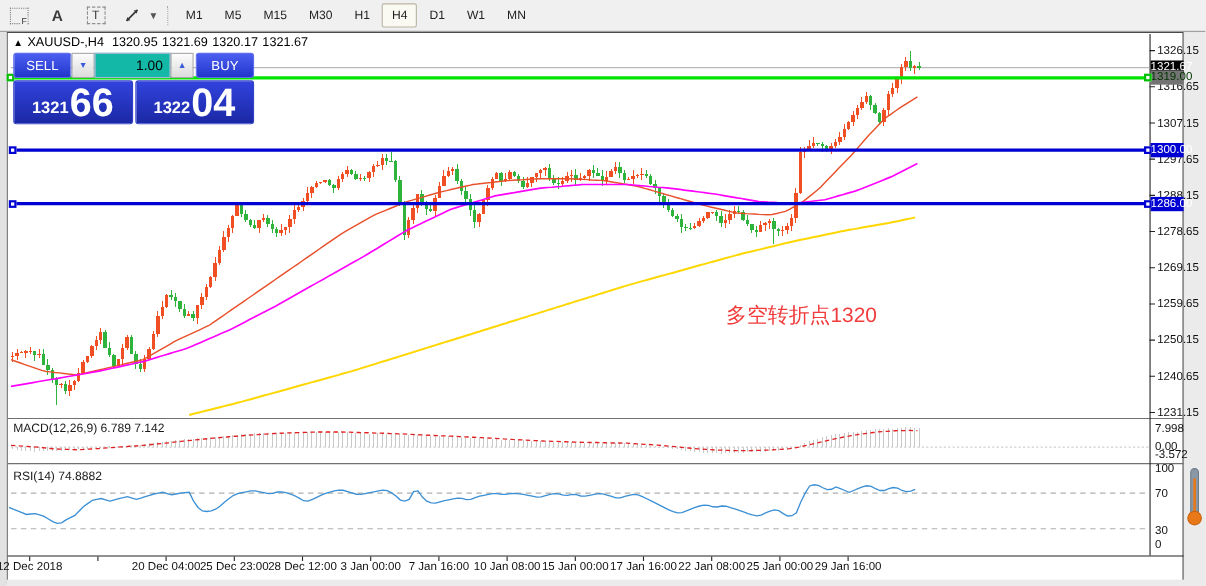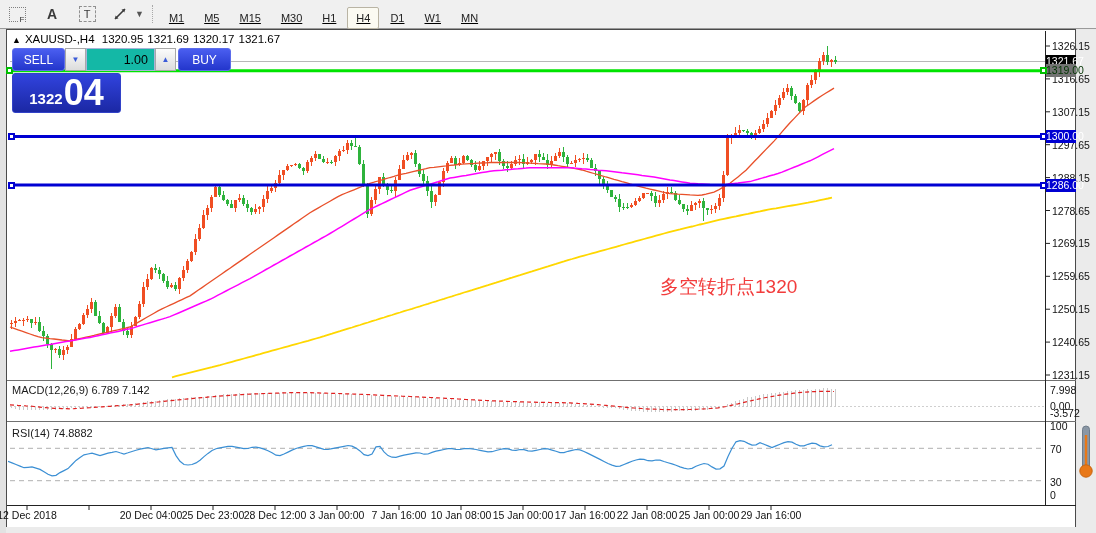--- a/index.html
+++ b/index.html
@@ -13,21 +13,21 @@
     display:flex; align-items:center; }
   .tool-icon { display:inline-flex; align-items:center; justify-content:center;
     height:22px; min-width:22px; margin:0 3px; color:#444; font-size:13px; }
   .icon-gridf { position:relative; width:17px; height:15px; border:1px dotted #808080; }
   .icon-gridf span { position:absolute; right:0px; bottom:-3px; font-size:8px; color:#333; background:#f0f0f0; padding-left:1px;}
   .icon-a { font-weight:bold; font-size:14px; color:#3a3a3a; }
   .icon-t { width:17px; height:16px; border:1px dashed #909090; font-size:11px; color:#3a3a3a;
     display:flex; align-items:center; justify-content:center; }
   .caret { font-size:9px; color:#555; margin-left:1px; }
   .tb-sep { width:1px; height:18px; border-left:1px dotted #a8a8a8; margin:0 6px 0 8px; }
-  .tf-bar { display:flex; align-items:flex-end; height:29px;text-decoration:underline; }
+  .tf-bar { display:flex; align-items:center; height:29px; }
   .tf-btn { padding:4px 8px; font-size:11px; color:#222; border:1px solid transparent;
     border-radius:2px; margin:0 1px; cursor:default; }
   .tf-btn.active { background:#fbfaf2; border:1px solid #b9b4a4; }
 
   
   .win-border { position:absolute; left:6px; top:29px; width:1070px; height:502px;
     border:1px solid #4a4a4a; background:#ffffff; z-index:1; }
   .left-strip { position:absolute; left:0; top:29px; width:6px; height:504px; background:#e2e2e2; z-index:2; }
   .right-margin { position:absolute; left:1077px; top:30px; width:19px; height:503px; background:#ebebeb; z-index:2; }
   .bottom-strip { position:absolute; left:6px; top:527px; width:1071px; height:6px; background:#ebebeb; z-index:6; }
@@ -805,20 +805,24 @@
   <div class="trade-panel">
     <div class="tp-row1">
       <div class="btn-trade">SELL</div>
       <div class="stepper">▼</div>
       <div class="vol-box">1.00</div>
       <div class="stepper">▲</div>
       <div class="btn-trade" style="margin-left:2px;">BUY</div>
     </div>
     <div class="tp-prices">
       <div class="price-box">
+        <span class="small">1321</span>
+        <span class="big">66</span>
+      </div>
+      <div class="price-box">
         <span class="small">1322</span>
         <span class="big">04</span>
       </div>
     </div>
   </div>
 
   <div class="ind-label" style="left:12px; top:384px;">MACD(12,26,9) 6.789 7.142</div>
   <div class="ind-label" style="left:12px; top:427px;">RSI(14) 74.8882</div>
 
   <div class="annotation">多空转折点1320</div>

